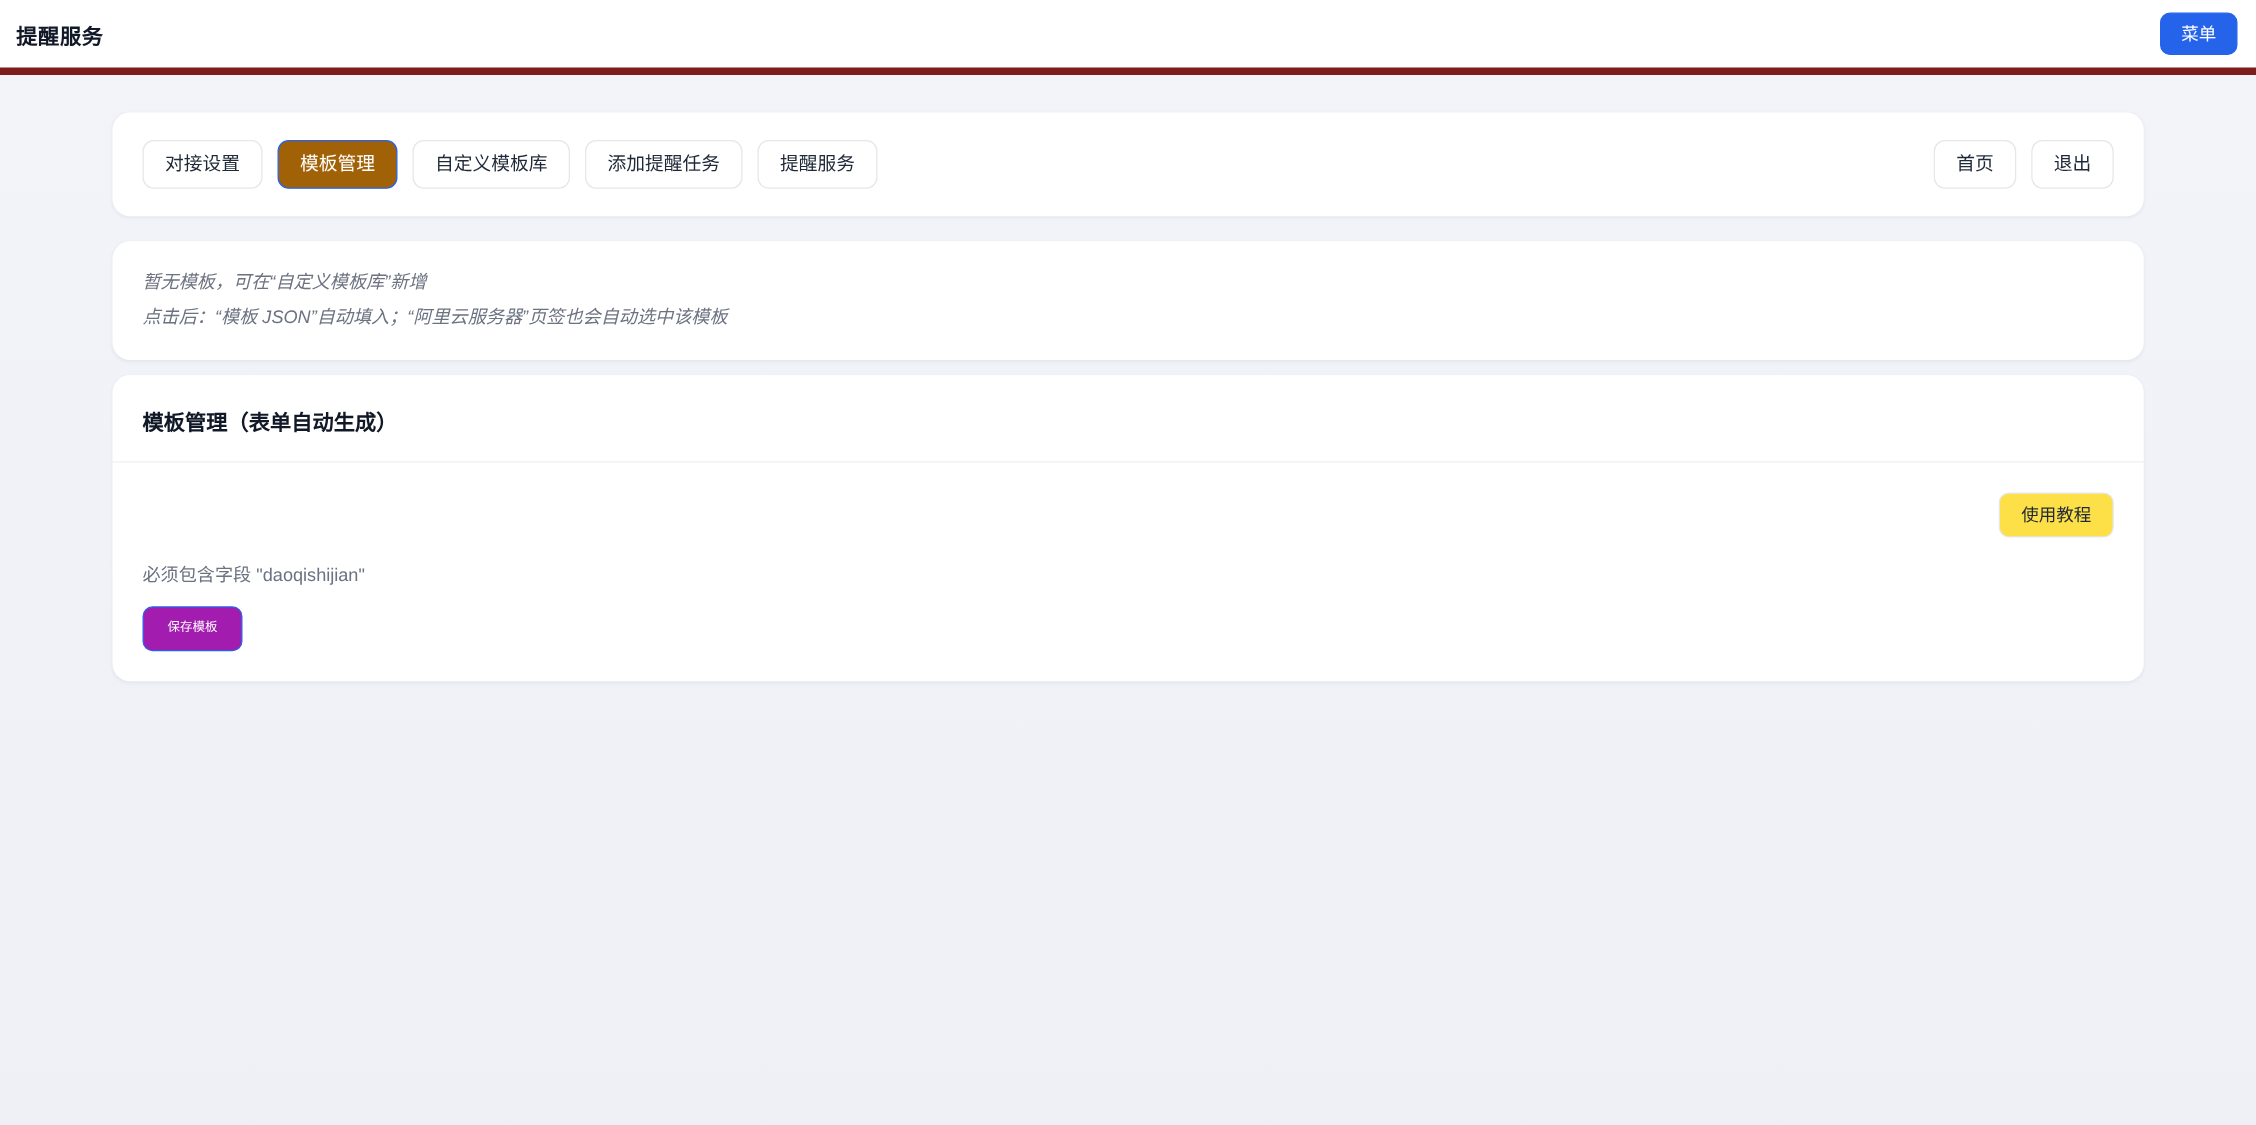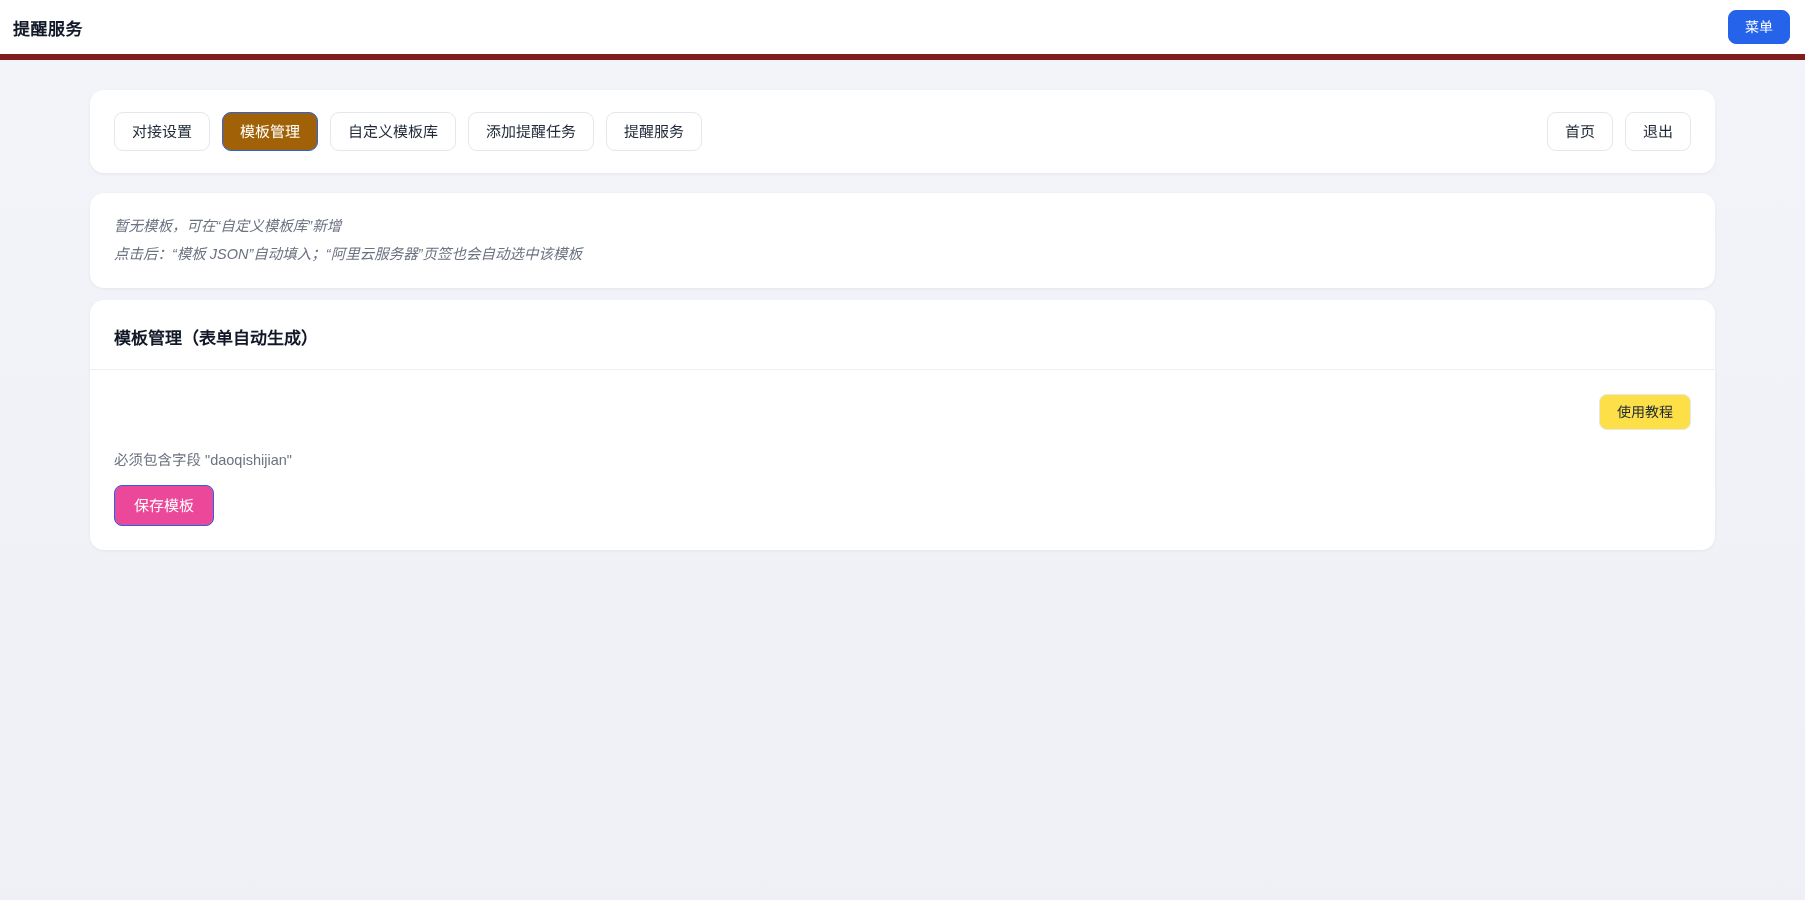--- a/index.html
+++ b/index.html
@@ -148,25 +148,25 @@
   .helper-text {
     margin-top: 18px;
     font-size: 14.5px;
     color: #6b7280;
   }
   .save-row {
     margin-top: 16px;
   }
   .btn-save {
     display: inline-block;
-    background: #ec4899;
+    background: #a21caf;
     color: #ffffff;
     border: 1px solid #2563eb;
     border-radius: 8px;
-    font-size: 15px;
+    font-size: 10px;
     padding: 12px 19px;
     cursor: pointer;
     line-height: 1;
   }
 </style>
 </head>
 <body>
 
 <header class="app-header">
   <div class="app-title">提醒服务</div>

